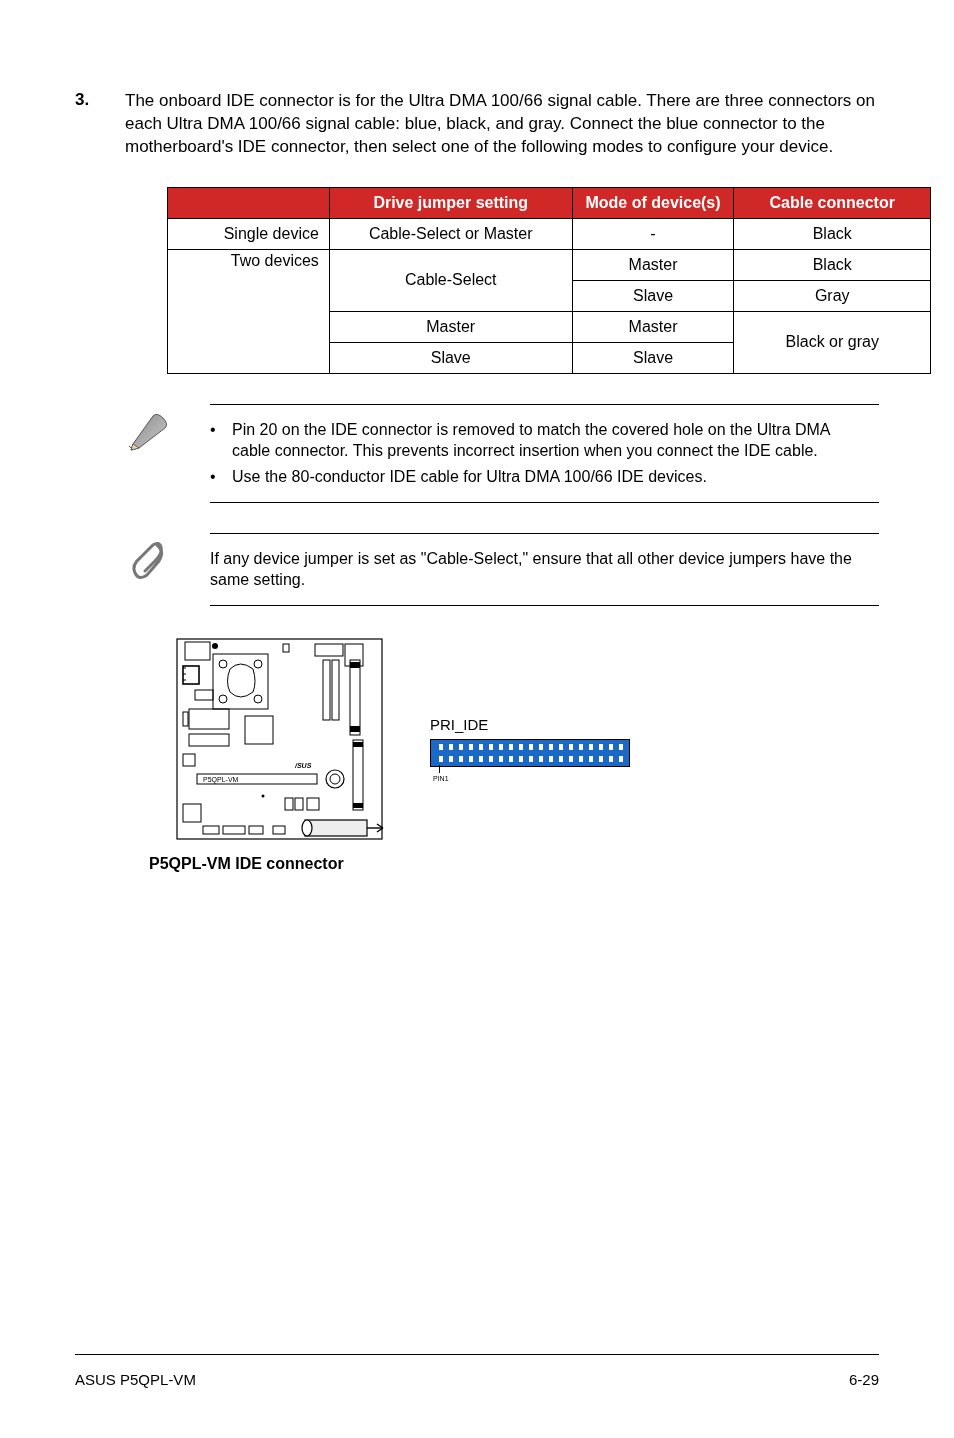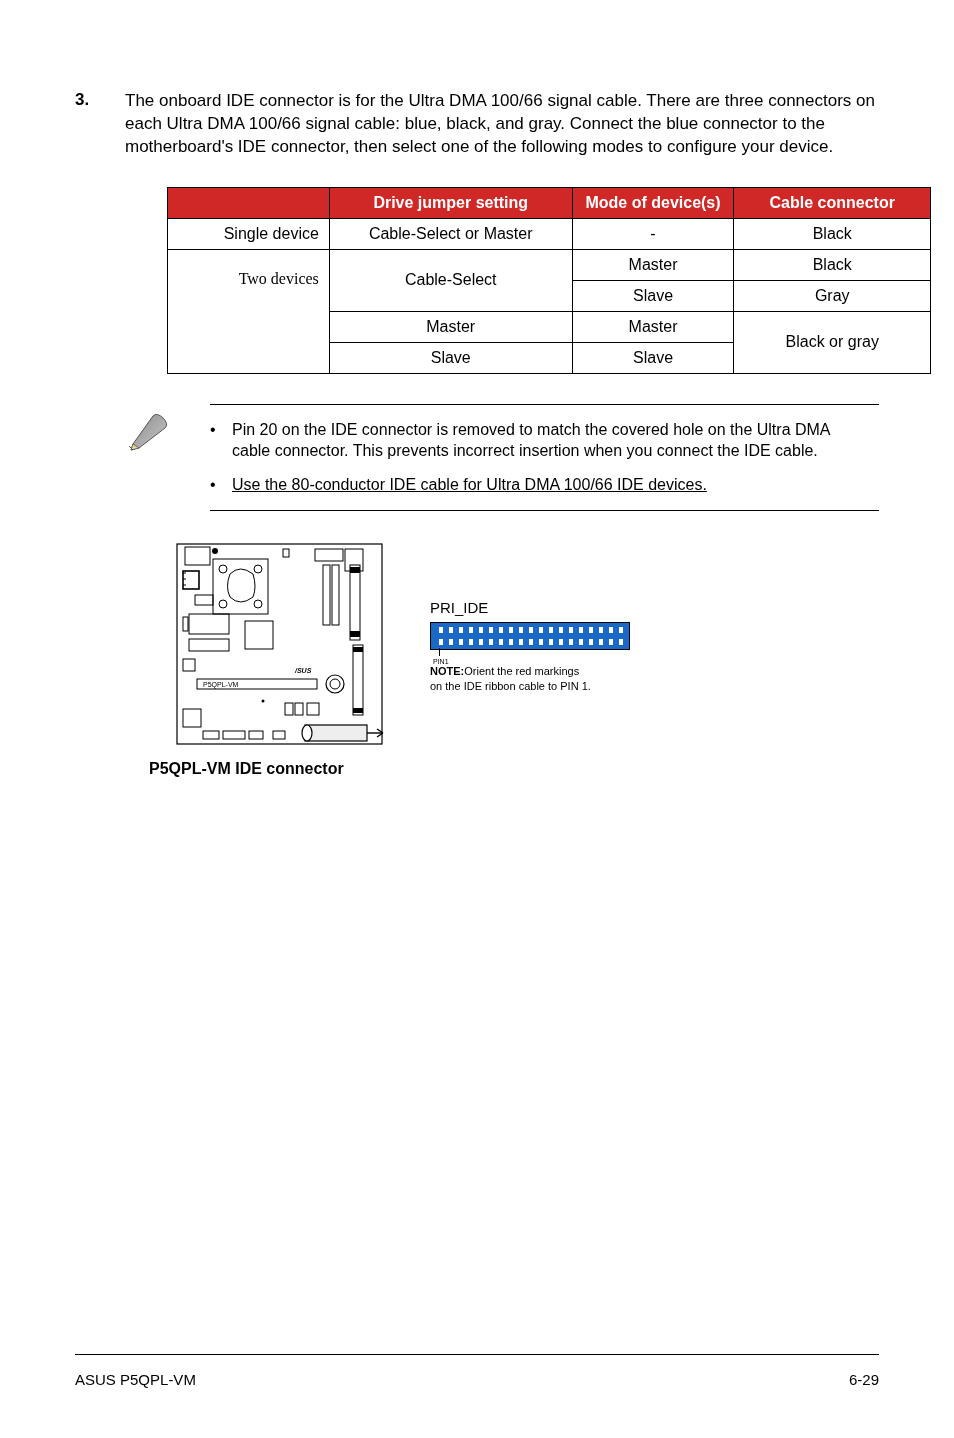--- a/index.html
+++ b/index.html
@@ -70,23 +70,23 @@
     padding: 14px 10px 14px 0;
     font-size: 16px;
     line-height: 1.35;
   }
   .note-content ul {
     list-style: none;
     padding-left: 22px;
   }
   .note-content ul li {
     position: relative;
-    margin-bottom: 12px;
-  }
-  .note-content ul li:last-child { margin-bottom: 0; text-decoration: underline; }
+    margin-bottom: 4px;
+  }
+  .note-content ul li:last-child { margin-bottom: 0; }
   .note-content ul li::before {
     content: "•";
     position: absolute;
     left: -22px;
     top: 0;
   }
   .diagram-area {
     margin-top: 28px;
     margin-left: 50px;
     display: flex;
@@ -174,21 +174,21 @@
         </tr>
       </thead>
       <tbody>
         <tr>
           <td class="left">Single device</td>
           <td>Cable-Select or Master</td>
           <td>-</td>
           <td>Black</td>
         </tr>
         <tr>
-          <td class="left" rowspan="4" style="vertical-align:top; padding-top:20px;font-family:Liberation Serif, serif;">Two devices</td>
+          <td class="left" rowspan="4" style="vertical-align:top; padding-top:2px;">Two devices</td>
           <td rowspan="2">Cable-Select</td>
           <td>Master</td>
           <td>Black</td>
         </tr>
         <tr>
           <td>Slave</td>
           <td>Gray</td>
         </tr>
         <tr>
           <td>Master</td>
@@ -218,20 +218,28 @@
       </svg>
     </div>
     <div class="note-content">
       <ul>
         <li>Pin 20 on the IDE connector is removed to match the covered hole on the Ultra DMA cable connector. This prevents incorrect insertion when you connect the IDE cable.</li>
         <li>Use the 80-conductor IDE cable for Ultra DMA 100/66 IDE devices.</li>
       </ul>
     </div>
   </div>
 
+  <div class="note-block">
+    <div class="note-icon">
+      <svg viewBox="0 0 50 50">
+        <path d="M32 12 Q40 18 34 28 L22 42 Q14 48 10 40 Q6 32 16 24 L28 12 Q34 8 36 14 Q38 20 30 28 L20 38" fill="none" stroke="#777" stroke-width="3" stroke-linecap="round"></path>
+      </svg>
+    </div>
+    <div class="note-content">If any device jumper is set as "Cable-Select," ensure that all other device jumpers have the same setting.</div>
+  </div>
 
   <div class="diagram-area">
     <svg class="mobo-svg" viewBox="0 0 215 215">
       <rect x="2" y="5" width="205" height="200" fill="none" stroke="#000" stroke-width="1.2"></rect>
       <rect x="10" y="8" width="25" height="18" fill="none" stroke="#000"></rect>
       <circle cx="40" cy="12" r="3" fill="#000"></circle>
       <rect x="38" y="20" width="55" height="55" fill="none" stroke="#000"></rect>
       <circle cx="48" cy="30" r="4" fill="none" stroke="#000"></circle>
       <circle cx="83" cy="30" r="4" fill="none" stroke="#000"></circle>
       <circle cx="48" cy="65" r="4" fill="none" stroke="#000"></circle>
@@ -278,24 +286,20 @@
       </g>
       <path d="M192 194 L208 194" stroke="#000" stroke-width="1.4"></path>
       <path d="M208 194 L202 190 M208 194 L202 198" stroke="#000" stroke-width="1.4"></path>
     </svg>
 
     <div class="arrow-to-note">
       <div class="pri-ide-label">PRI_IDE</div>
       <div class="ide-conn">
         <div class="ide-pin1">PIN1</div>
       </div>
-      <div class="ide-notetxt">
-        <b>NOTE:</b><span>Orient the red markings</span><br>
-        <span>on the IDE ribbon cable to PIN 1.</span>
-      </div>
     </div>
   </div>
 
   <div class="diagram-caption">P5QPL-VM IDE connector</div>
 </div>
 
 <div class="footer">
   <span>ASUS P5QPL-VM</span>
   <span>6-29</span>
 </div>

